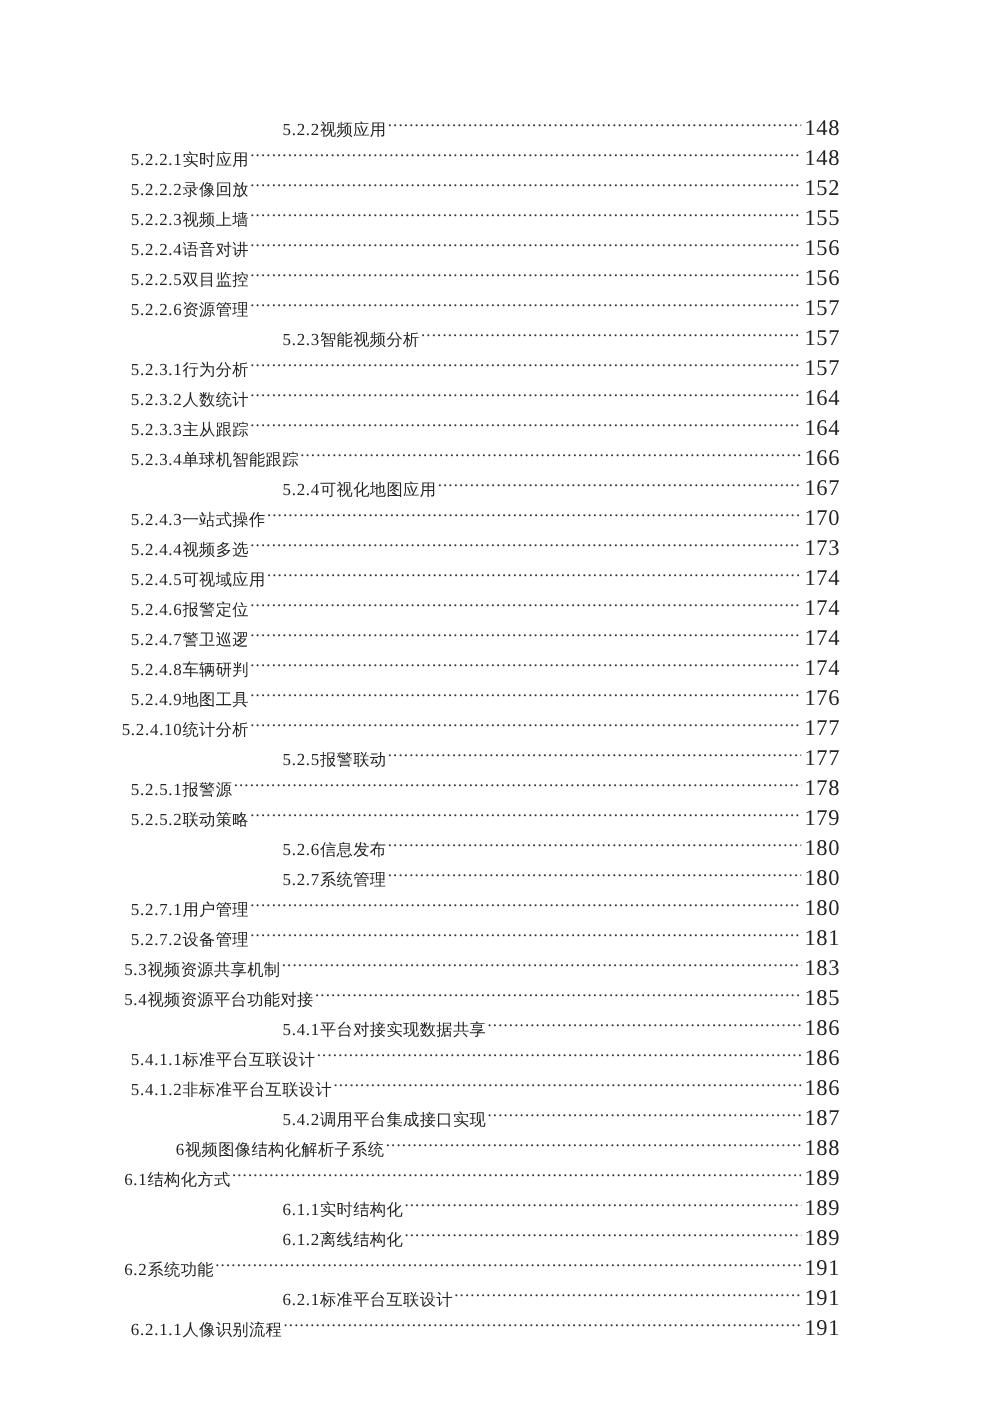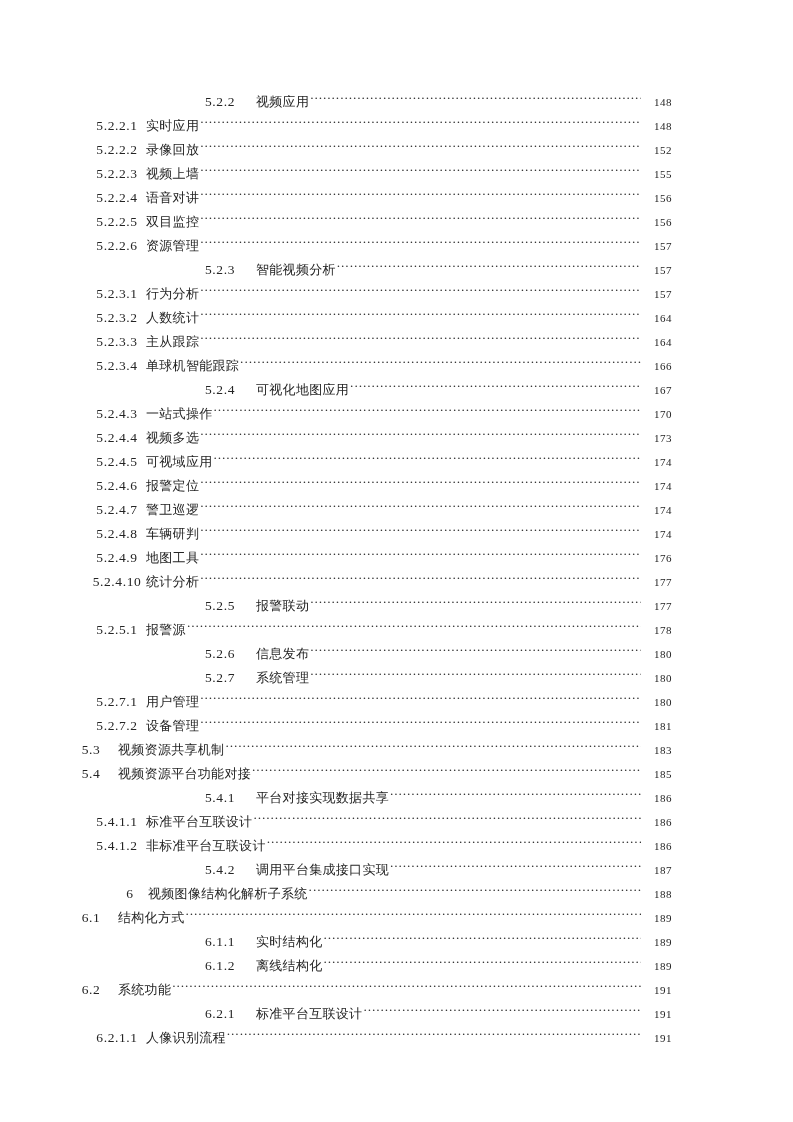--- a/index.html
+++ b/index.html
@@ -27,21 +27,21 @@
     align-items: baseline;
     height: 24px;
     line-height: 24px;
     white-space: nowrap;
     font-size: 13.5px;
     color: #242424;
   }
   .num {
     flex: 0 0 auto;
     letter-spacing: 0.6px;
-    text-align: center;
+    text-align: right;
   }
   .title {
     flex: 0 0 auto;
     letter-spacing: 0.3px;
     font-family: "DejaVu Serif", "Liberation Serif", serif;
     font-size: 13px;
   }
   .leader {
     flex: 1 1 auto;
     overflow: hidden;
@@ -57,21 +57,21 @@
     font-size: 13.5px;
     letter-spacing: 0.9px;
     color: #333333;
     white-space: nowrap;
   }
   .pageno {
     flex: 0 0 auto;
     width: 30px;
     text-align: right;
     letter-spacing: 0.5px;
-    font-size: 11px;
+    font-size: 18px;
   }
 
   
   .lvl1 { padding-left: 112px; }
   .lvl1 .num   { width: 36px; }
   .lvl1 .title { }
 
   .lvl2 { padding-left: 64px; }
   .lvl2 .num   { width: 54px; }
 
@@ -219,20 +219,26 @@
         <span class="title">报警联动</span>
         <span class="leader"></span>
         <span class="pageno">177</span>
       </div>
       <div class="toc-entry lvl4 pad-right">
         <span class="num">5.2.5.1</span>
         <span class="title">报警源</span>
         <span class="leader"></span>
         <span class="pageno">178</span>
       </div>
+      <div class="toc-entry lvl4 pad-right">
+        <span class="num">5.2.5.2</span>
+        <span class="title">联动策略</span>
+        <span class="leader"></span>
+        <span class="pageno">179</span>
+      </div>
       <div class="toc-entry lvl3 pad-right">
         <span class="num">5.2.6</span>
         <span class="title">信息发布</span>
         <span class="leader"></span>
         <span class="pageno">180</span>
       </div>
       <div class="toc-entry lvl3 pad-right">
         <span class="num">5.2.7</span>
         <span class="title">系统管理</span>
         <span class="leader"></span>

